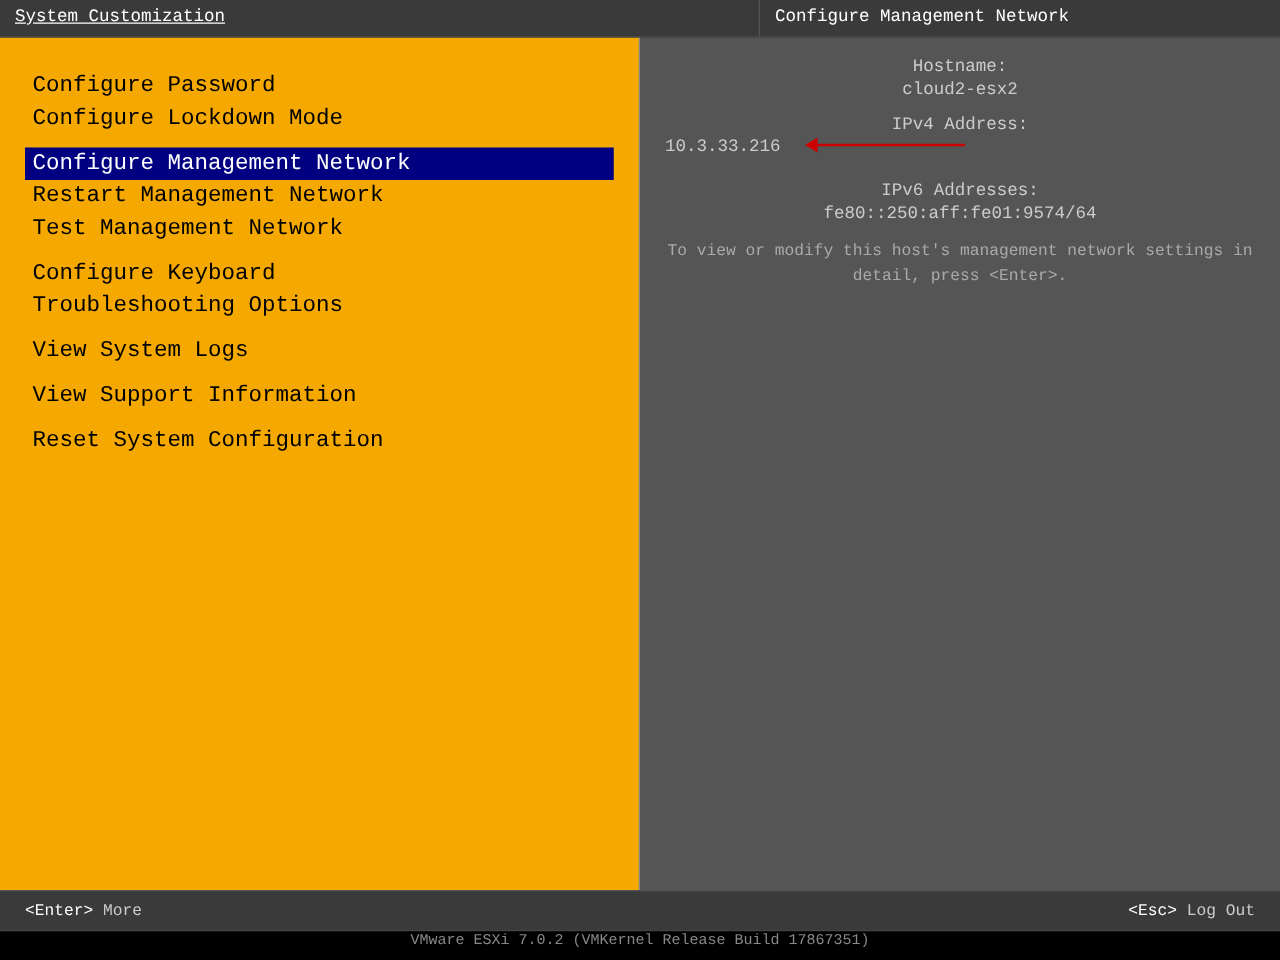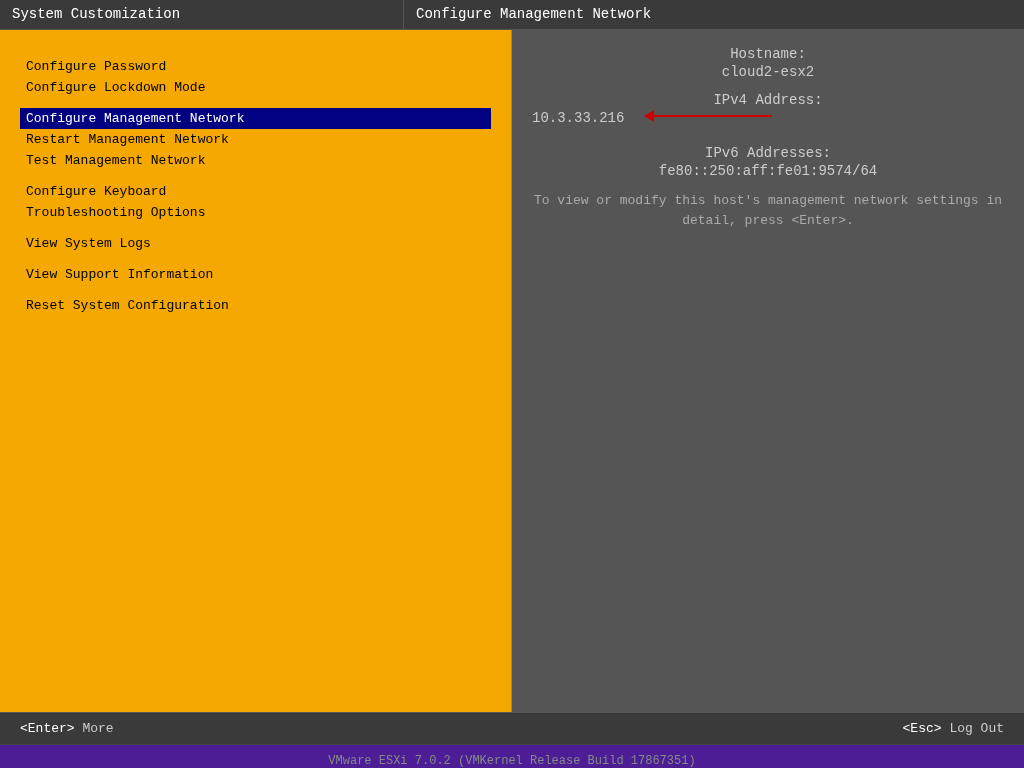--- a/index.html
+++ b/index.html
@@ -21,26 +21,27 @@
 
     
     .header-bar {
       display: flex;
       width: 100%;
       height: 30px;
       background: #3a3a3a;
       border-bottom: 1px solid #555;
     }
     .header-left {
-      width: 404px;
+      width: 608px;
       background: #3a3a3a;
       color: #ffffff;
       padding: 6px 12px;
       font-size: 14px;
       border-right: 1px solid #555;
+      text-decoration: underline;
     }
     .header-right {
       flex: 1;
       background: #3a3a3a;
       color: #ffffff;
       padding: 6px 12px;
       font-size: 14px;
     }
 
     
@@ -57,21 +58,21 @@
       padding: 16px 20px;
       border-right: 1px solid #888;
       overflow: hidden;
     }
 
     .menu-item {
       color: #000000;
       padding: 3px 6px;
       cursor: pointer;
       display: block;
-      font-size: 13px;
+      font-size: 18px;
       white-space: nowrap;
     }
 
     .menu-item.selected {
       background: #000080;
       color: #ffffff;
     }
 
     .menu-spacer {
       height: 10px;
@@ -146,23 +147,23 @@
       color: #cccccc;
       font-size: 13px;
     }
 
     .bottom-hint span.key {
       color: #ffffff;
     }
 
     .footer-bar {
       height: 24px;
-      background: #4c1d95;
-      display: flex;
-      align-items: flex-end;
+      background: #000000;
+      display: flex;
+      align-items: flex-start;
       justify-content: center;
       border-top: 1px solid #444;
     }
 
     .footer-text {
       color: #888888;
       font-size: 12px;
     }
 
     .bottom-bar-split {

